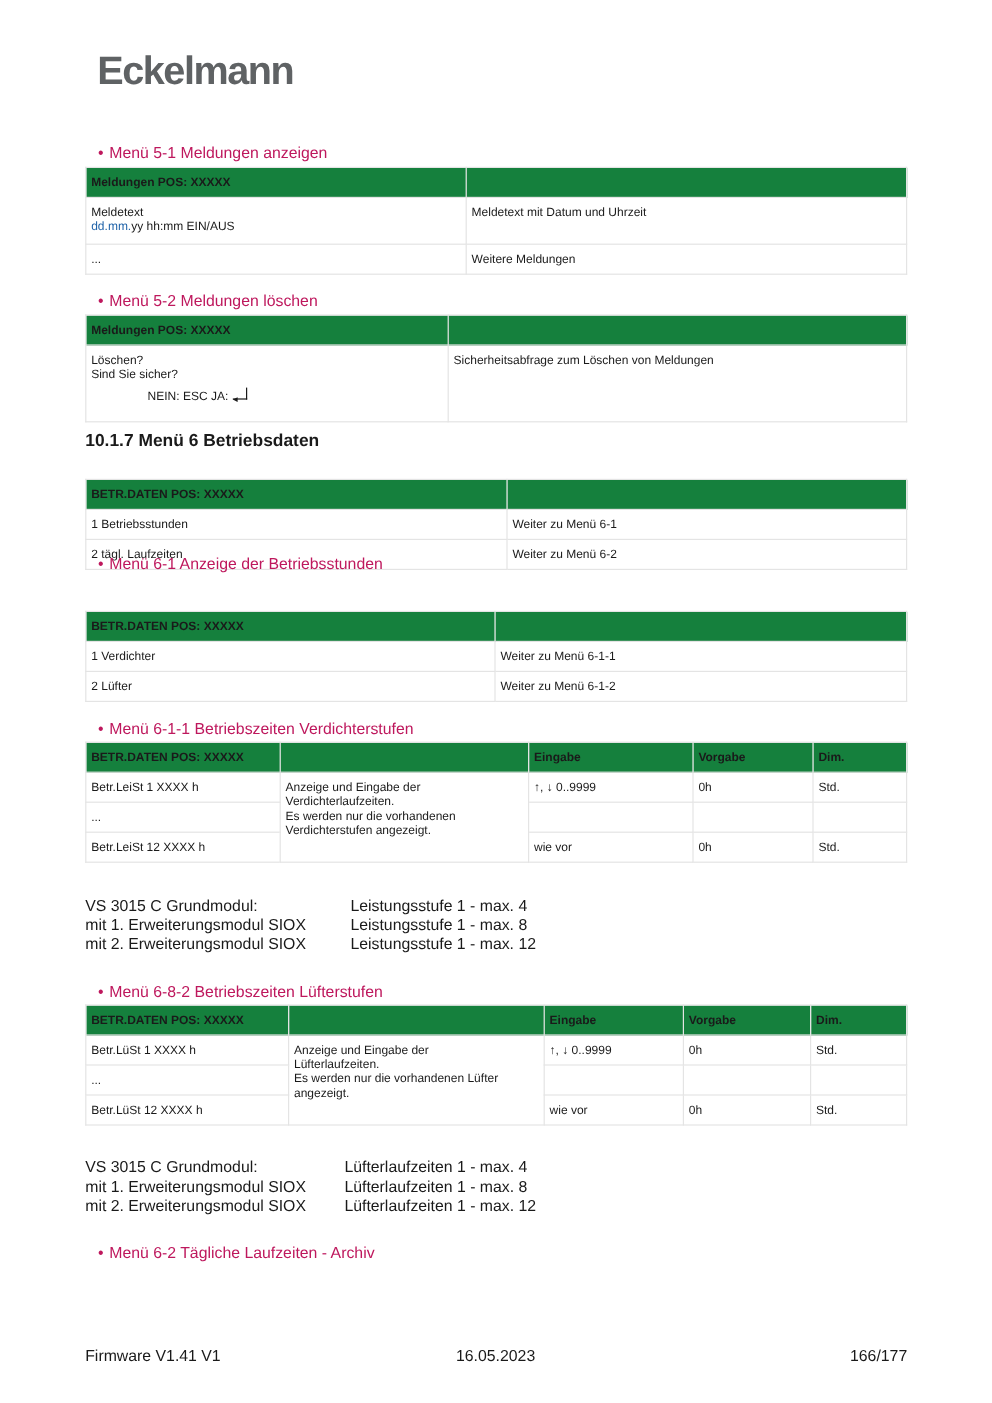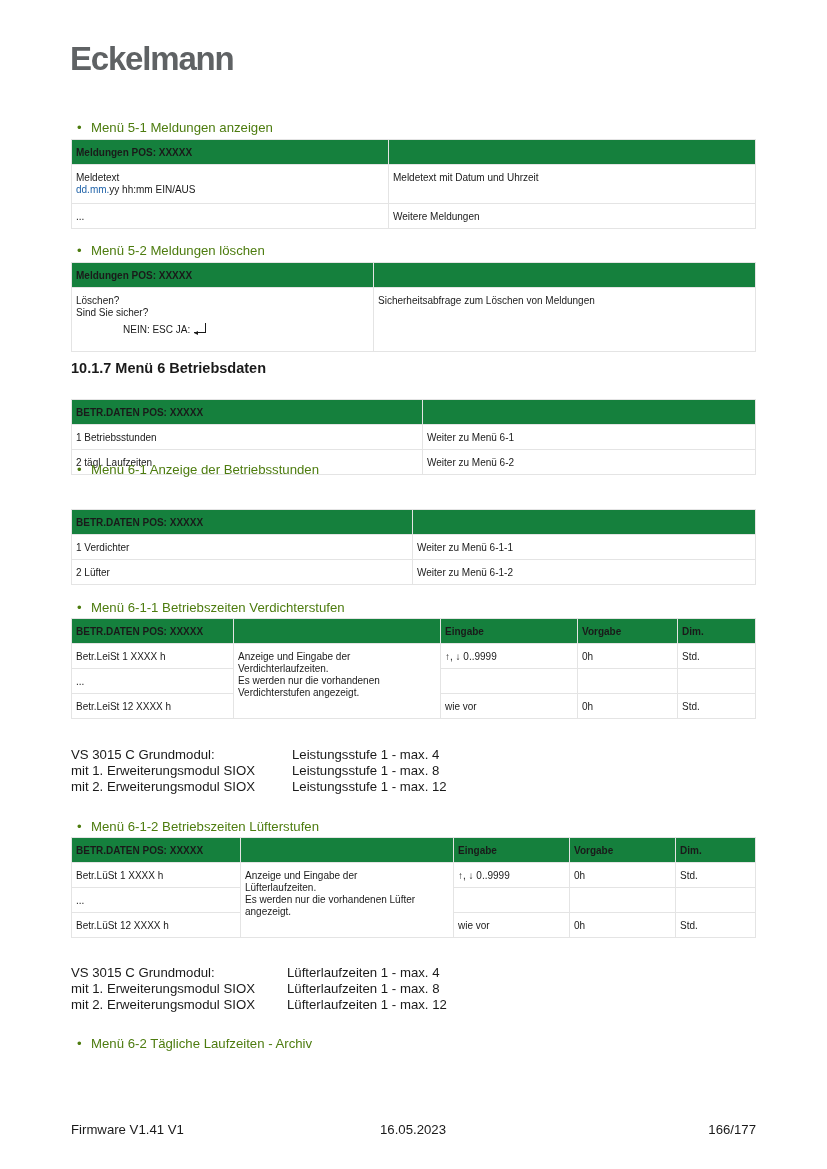--- a/index.html
+++ b/index.html
@@ -1,26 +1,26 @@
 <!DOCTYPE html>
 <html><head>
   <meta charset="utf-8">
   <style>
     html, body { margin: 0; padding: 0; background: #ffffff; }
     body {
       width: 827px; height: 1169px; position: relative; overflow: hidden;
       font-family: "Liberation Sans", sans-serif; color: #1a1a1a;
     }
     .logo {
-      position: absolute; left: 70px; top: 40px;
+      position: absolute; left: 81px; top: 40px;
       font-family: "Liberation Sans", sans-serif; font-weight: bold;
       font-size: 33px; letter-spacing: -1.2px; color: #5f6264;
     }
     .bullet {
-      position: absolute; left: 77px; font-size: 13.2px; color: #4d7c0f;
+      position: absolute; left: 77px; font-size: 13.2px; color: #be185d; text-align: center;
     }
     .bullet .dot { display: inline-block; width: 14px; }
     .h2 {
       position: absolute; left: 71px; top: 360px;
       font-size: 14.5px; font-weight: bold; color: #1a1a1a;
     }
     table.t {
       position: absolute; left: 71px; width: 685px;
       border-collapse: collapse; table-layout: fixed;
       font-size: 10px; color: #1a1a1a;
@@ -213,21 +213,21 @@
       <span class="c1">mit 1. Erweiterungsmodul SIOX</span>
       <span>Leistungsstufe 1 - max. 8</span>
     </div>
   <div class="row">
       <span class="c1">mit 2. Erweiterungsmodul SIOX</span>
       <span>Leistungsstufe 1 - max. 12</span>
     </div>
 </div>
 
 <div class="bullet" style="top:819px;">
-  <span class="dot">•</span><span>Menü 6-1-2 Betriebszeiten Lüfterstufen</span>
+  <span class="dot">•</span><span>Menü 6-8-2 Betriebszeiten Lüfterstufen</span>
 </div>
 <table class="t" style="top:837px;">
   <colgroup>
       <col style="width:169px">
       <col style="width:213px">
       <col style="width:116px">
       <col style="width:106px">
       <col>
     </colgroup>
   <tbody>

